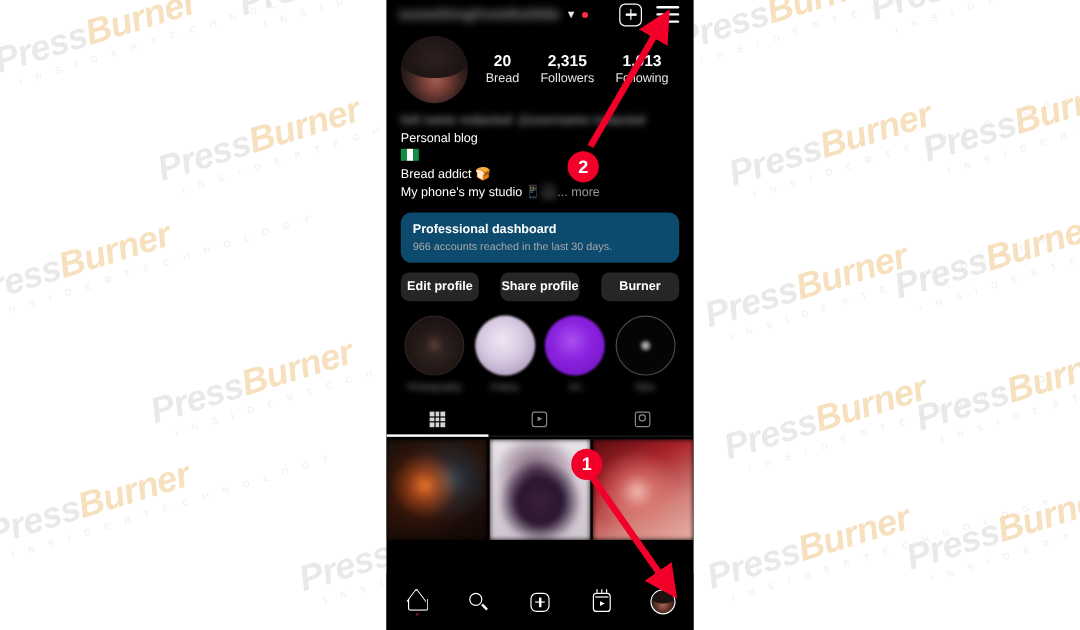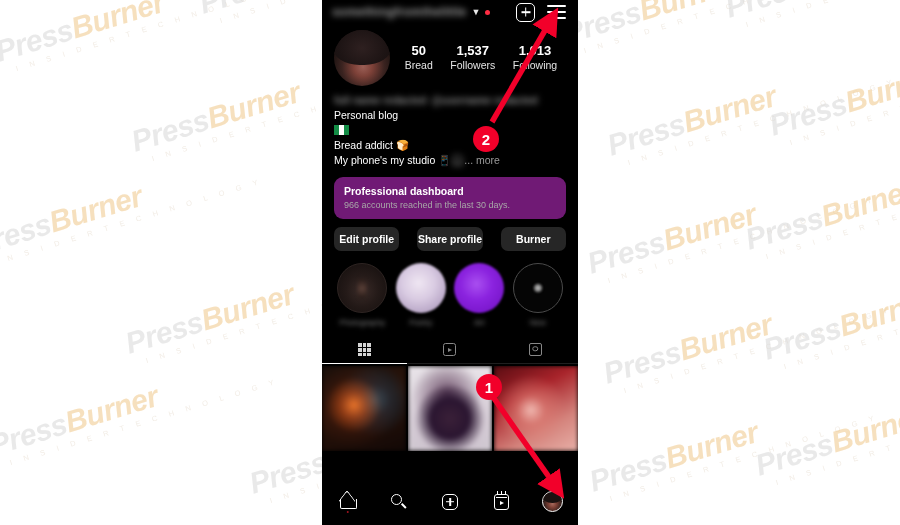--- a/index.html
+++ b/index.html
@@ -191,21 +191,21 @@
   .flag {
     display: inline-block;
     width: 15px; height: 10px;
     vertical-align: -1px;
     background: linear-gradient(to right, #138c45 0 33%, #ffffff 33% 66%, #138c45 66% 100%);
   }
 
   
   .dash {
     margin: 9px 12px 0 12px;
-    background: #701a75;
+    background: #0c4a6e;
     border-radius: 9px;
     padding: 8px 0 9px 10px;
   }
   .dash-title {
     font-size: 10.5px;
     font-weight: bold;
     color: #ffffff;
   }
   .dash-sub {
     font-size: 9px;
@@ -624,25 +624,25 @@
       <span></span>
       <span></span>
       <span></span>
     </div>
   </div>
 
   <div class="prof-head">
     <div class="avatar-big"></div>
     <div class="stats">
       <div class="stat">
-        <div class="num">50</div>
+        <div class="num">20</div>
         <div class="lbl">Bread</div>
       </div>
       <div class="stat">
-        <div class="num">1,537</div>
+        <div class="num">2,315</div>
         <div class="lbl">Followers</div>
       </div>
       <div class="stat">
         <div class="num">1,013</div>
         <div class="lbl">Following</div>
       </div>
     </div>
   </div>
 
   <div class="bio">

